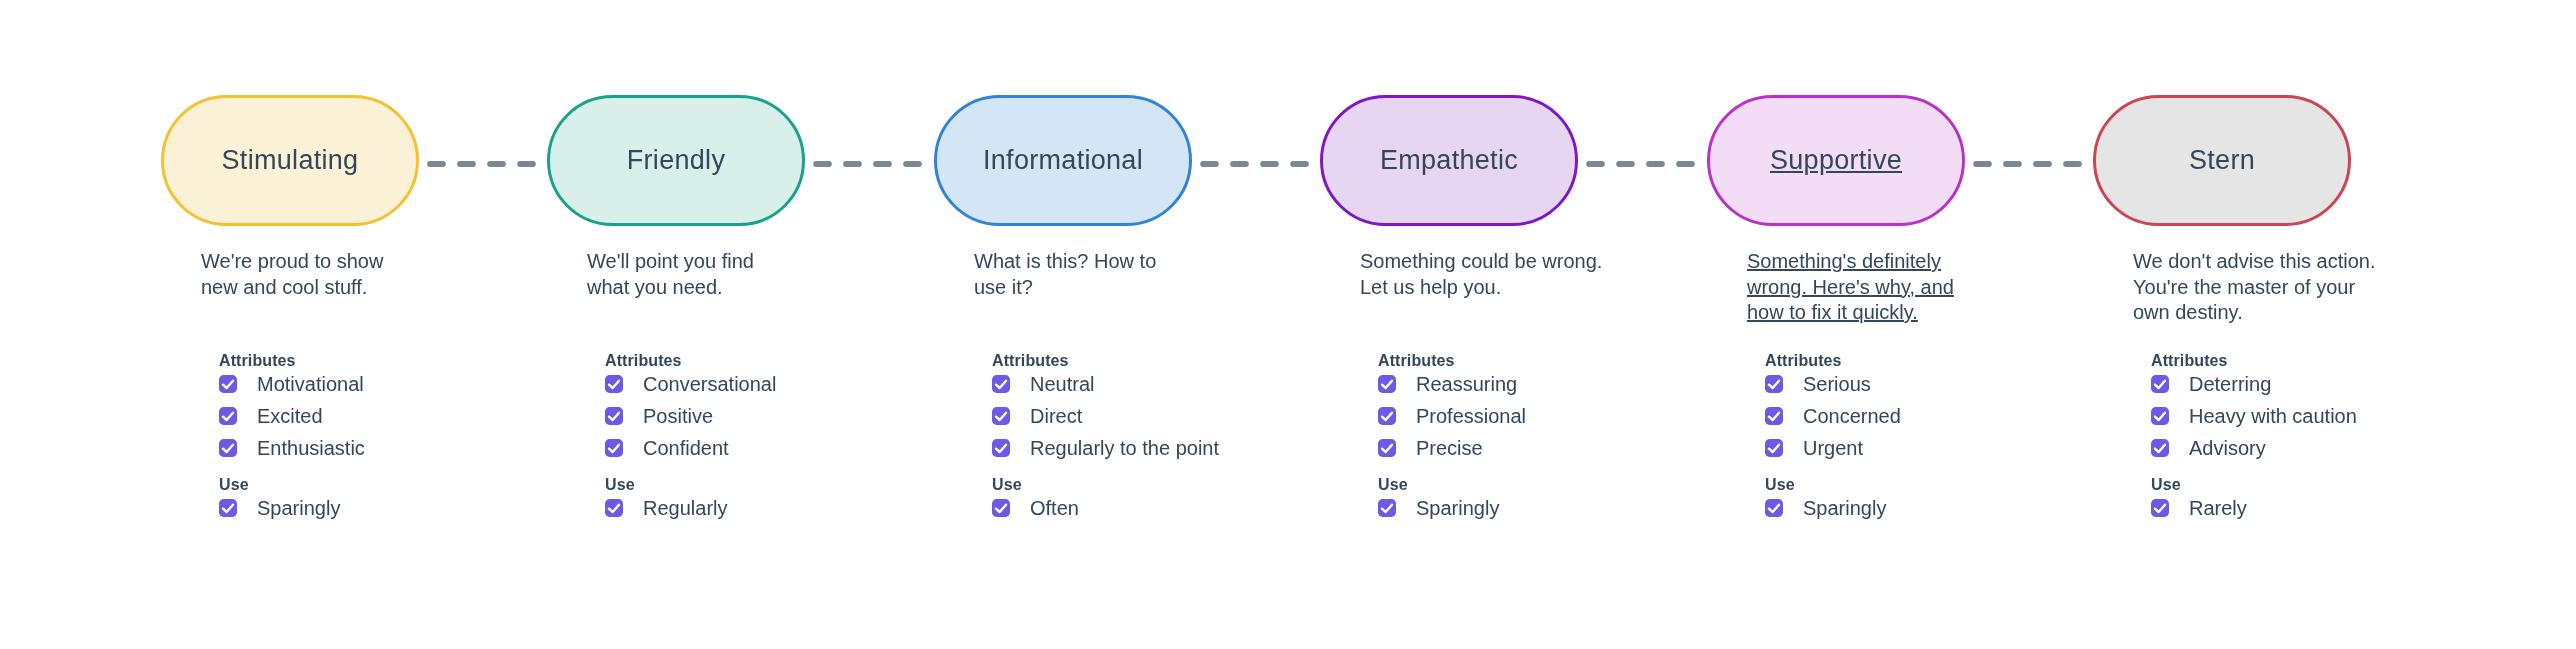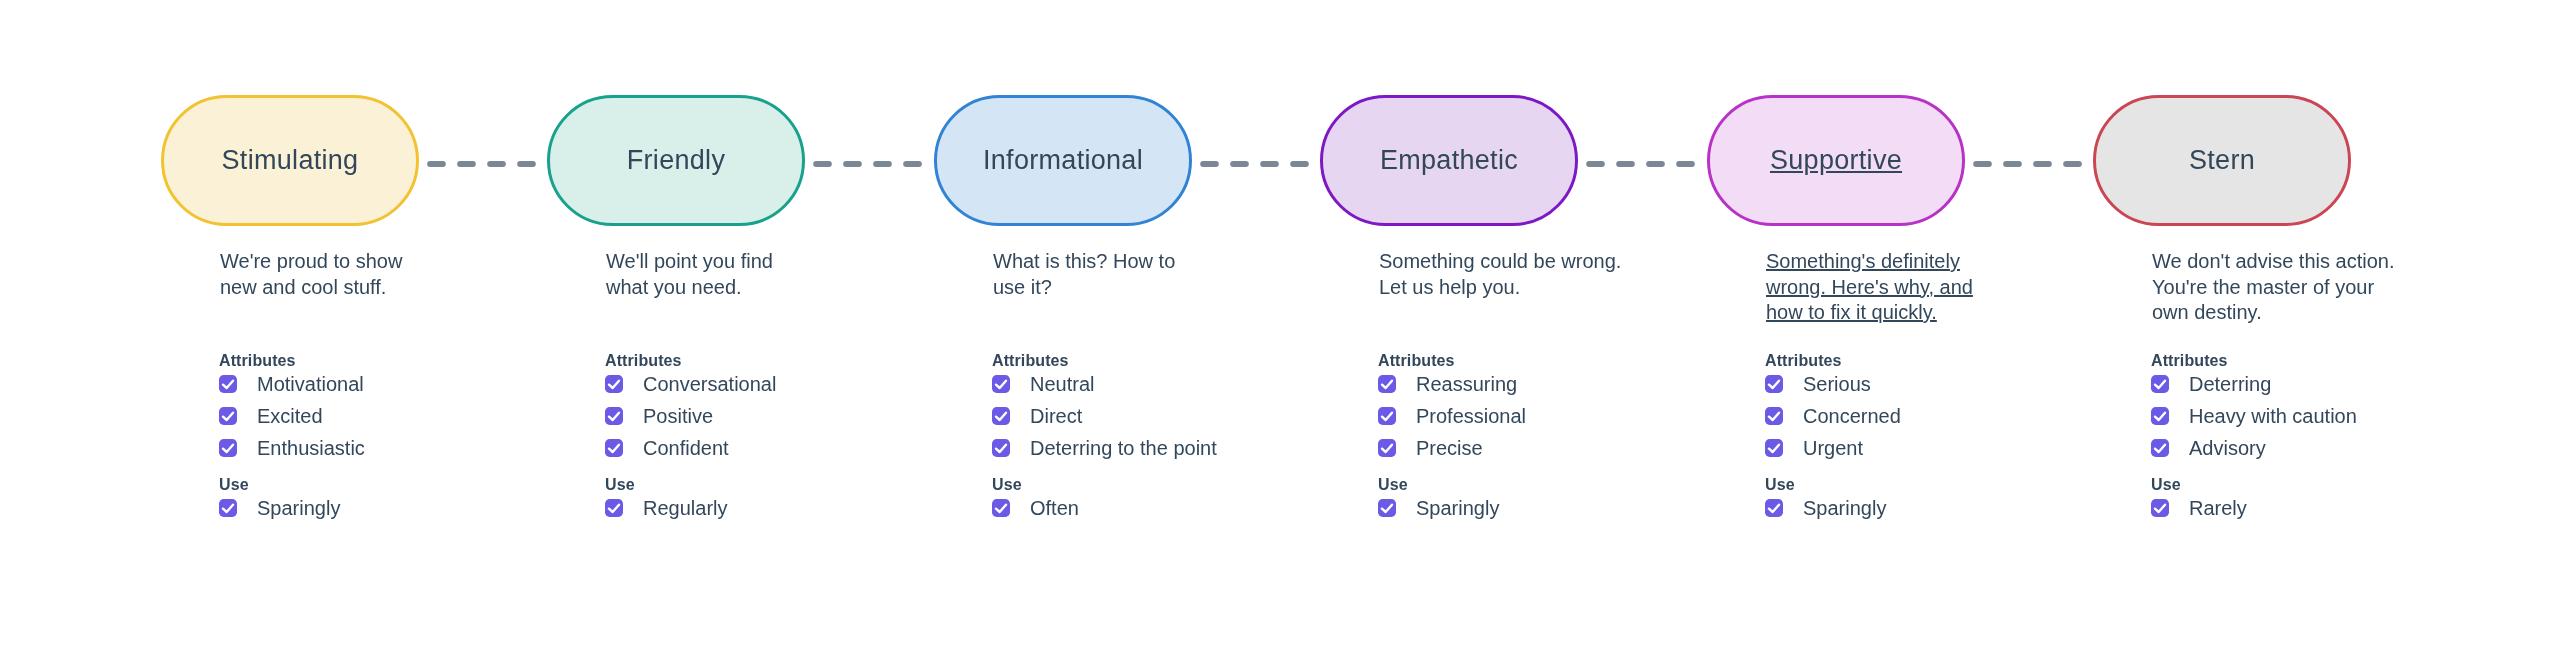--- a/index.html
+++ b/index.html
@@ -12,21 +12,21 @@
   .canvas{position:relative;width:2576px;height:649px;overflow:hidden;background:#ffffff;}
   .column{position:absolute;top:95px;width:258px;}
   .pill{
     box-sizing:border-box;width:258px;height:131px;
     border:3.4px solid #ccc;border-radius:66px;
     display:flex;align-items:center;justify-content:center;
   }
   .pill-title{font-size:27px;font-weight:500;letter-spacing:0.3px;}
   .connector{position:absolute;top:62px;left:266px;width:109px;height:6px;}
   .desc{
-    margin:23px 0 0 59px;width:362px;
+    margin:23px 0 0 40px;width:362px;
     font-size:20px;line-height:25.5px;white-space:pre-line;
   }
   .details{position:absolute;top:256px;left:58px;width:315px;}
   .section-label{font-size:16px;font-weight:700;line-height:20px;margin:0 0 4px 0;letter-spacing:0.1px;}
   .use-label{margin-top:18px;}
   .check-row{display:flex;align-items:center;height:18px;margin-bottom:14px;cursor:default;}
   .checkbox{
     width:18px;height:18px;border-radius:4.7px;flex:none;
     display:inline-flex;align-items:center;justify-content:center;
     margin-right:20px;
@@ -170,21 +170,21 @@
       </svg>
     </span>
     <span class="check-label">Direct</span>
   </label>
           <label class="check-row">
     <span class="checkbox" style="background: rgb(106, 90, 230);">
       <svg viewBox="0 0 27 27" width="18" height="18">
         <polyline points="6,14.5 11.5,19.5 21,8.5" fill="none" stroke-width="3.6" stroke-linecap="round" stroke-linejoin="round" class="check-mark" stroke="#ffffff"></polyline>
       </svg>
     </span>
-    <span class="check-label">Deterring to the point</span>
+    <span class="check-label">Regularly to the point</span>
   </label>
         </div>
       <div class="section-label use-label">Use</div>
       <div class="use-rows">
           <label class="check-row">
     <span class="checkbox" style="background: rgb(106, 90, 230);">
       <svg viewBox="0 0 27 27" width="18" height="18">
         <polyline points="6,14.5 11.5,19.5 21,8.5" fill="none" stroke-width="3.6" stroke-linecap="round" stroke-linejoin="round" class="check-mark" stroke="#ffffff"></polyline>
       </svg>
     </span>

